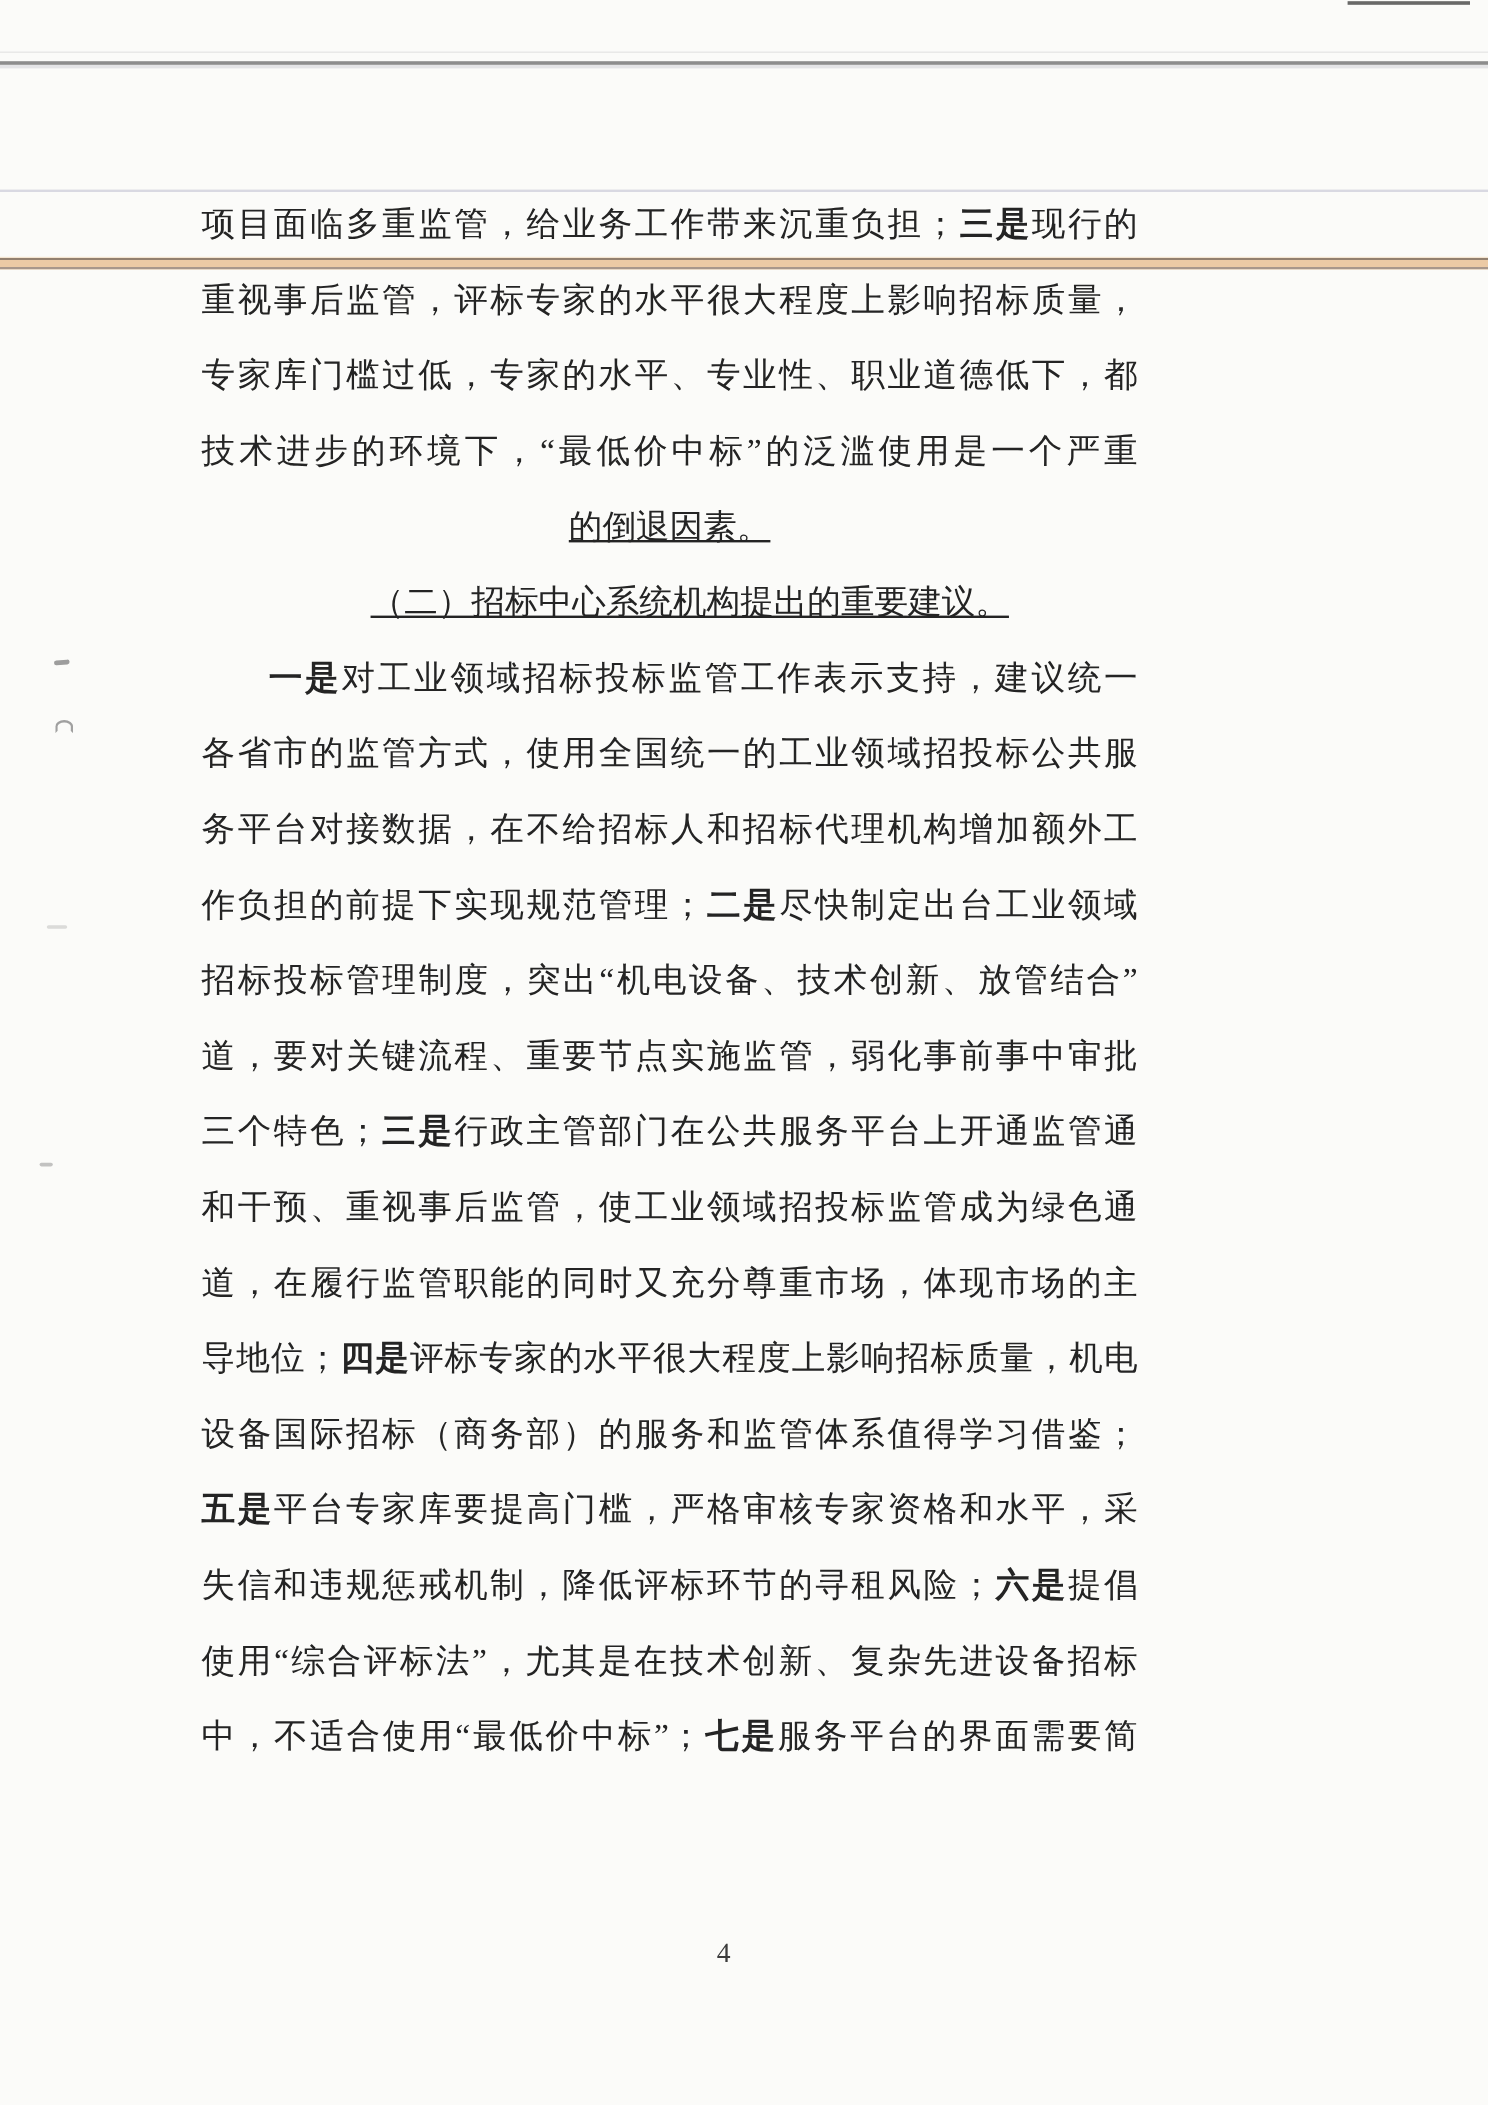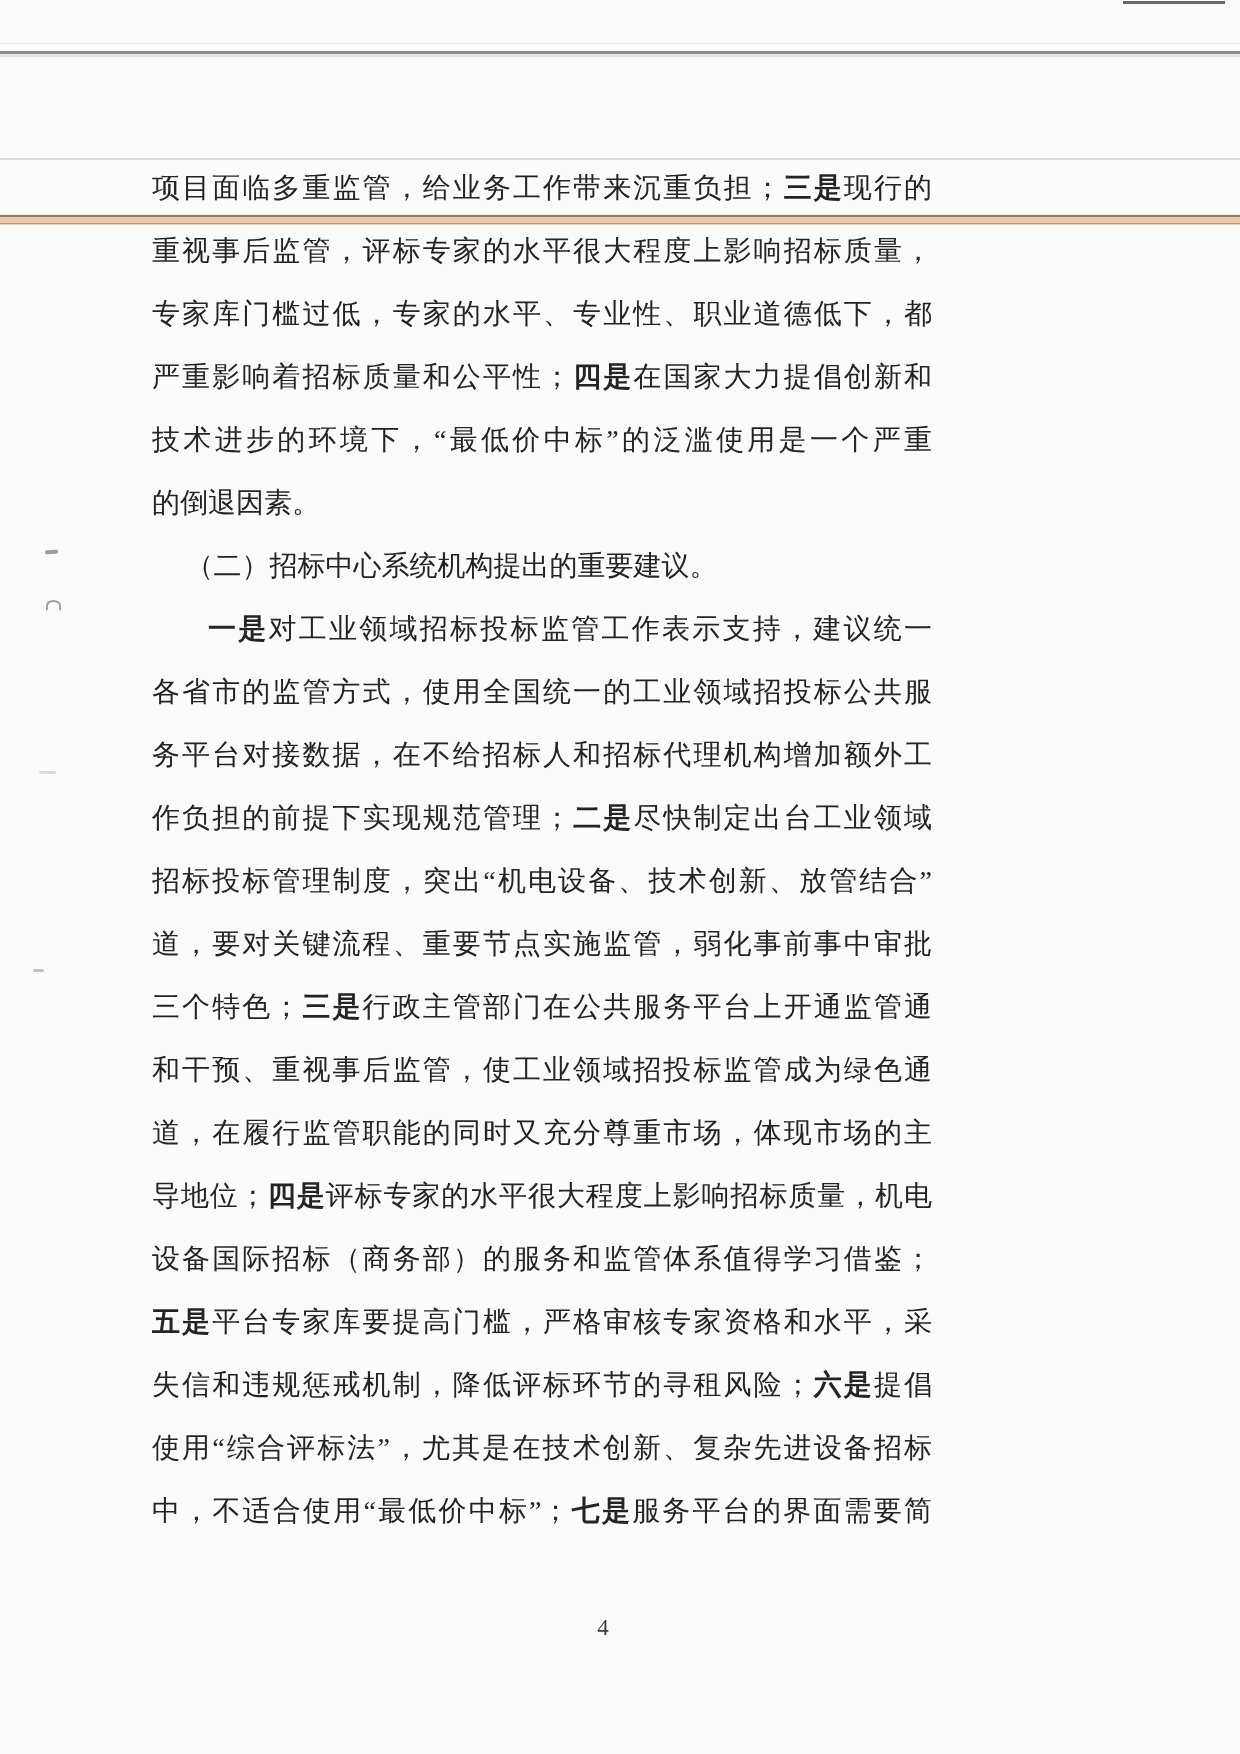--- a/index.html
+++ b/index.html
@@ -45,33 +45,33 @@
   
   .smudge{position:absolute;background:#7d7d7d;border-radius:2px;}
   .smudge-1{left:45px;top:550px;width:13px;height:4px;opacity:.75;transform:rotate(-4deg);}
   .smudge-2{left:46px;top:600px;width:11px;height:7px;background:none;
     border:2px solid #8a8a8a;border-bottom-color:transparent;
     border-radius:50% 50% 0 0;opacity:.8;}
   .smudge-3{left:39px;top:771px;width:17px;height:3px;opacity:.25;}
   .smudge-4{left:33px;top:969px;width:11px;height:3px;opacity:.45;}
   
   .text-block{
-    position:absolute;left:152px;top:156px;width:780px;
+    position:absolute;left:168px;top:156px;width:780px;
     color:#242424;
   }
   .line{
     height:63px;line-height:63px;font-size:28px;
     letter-spacing:0;
   }
   .line.fill{
     text-align:justify;
     text-align-last:justify;
     -moz-text-align-last:justify;
   }
-  .line.plain{text-align:left;}
+  .line.plain{text-align:center;text-decoration:underline;}
   .line.indent1{text-indent:1.2em;}
   .line.indent2{text-indent:2em;}
   .line .b{font-weight:bold;}
   .page-number{
     position:absolute;top:1608px;left:0;width:1206px;
     text-align:center;font-size:23px;color:#3c3c3c;
     line-height:40px;
   }
 </style>
 </head>
@@ -87,21 +87,20 @@
 
   <div class="smudge smudge-1"></div>
   <div class="smudge smudge-2"></div>
   <div class="smudge smudge-3"></div>
   <div class="smudge smudge-4"></div>
 
   <div class="text-block">
       <div class="line fill"><span>项目面临多重监管，给业务工作带来沉重负担；</span><span class="b">三是</span><span>现行的</span></div>
       <div class="line fill"><span>重视事后监管，评标专家的水平很大程度上影响招标质量，</span></div>
       <div class="line fill"><span>专家库门槛过低，专家的水平、专业性、职业道德低下，都</span></div>
-      <div class="line fill"><span>严重影响着招标质量和公平性；</span><span class="b">四是</span><span>在国家大力提倡创新和</span></div>
       <div class="line fill"><span>技术进步的环境下，“最低价中标”的泛滥使用是一个严重</span></div>
       <div class="line plain"><span>的倒退因素。</span></div>
       <div class="line plain indent1"><span>（二）招标中心系统机构提出的重要建议。</span></div>
       <div class="line fill indent2"><span class="b">一是</span><span>对工业领域招标投标监管工作表示支持，建议统一</span></div>
       <div class="line fill"><span>各省市的监管方式，使用全国统一的工业领域招投标公共服</span></div>
       <div class="line fill"><span>务平台对接数据，在不给招标人和招标代理机构增加额外工</span></div>
       <div class="line fill"><span>作负担的前提下实现规范管理；</span><span class="b">二是</span><span>尽快制定出台工业领域</span></div>
       <div class="line fill"><span>招标投标管理制度，突出“机电设备、技术创新、放管结合”</span></div>
       <div class="line fill"><span>道，要对关键流程、重要节点实施监管，弱化事前事中审批</span></div>
       <div class="line fill"><span>三个特色；</span><span class="b">三是</span><span>行政主管部门在公共服务平台上开通监管通</span></div>

